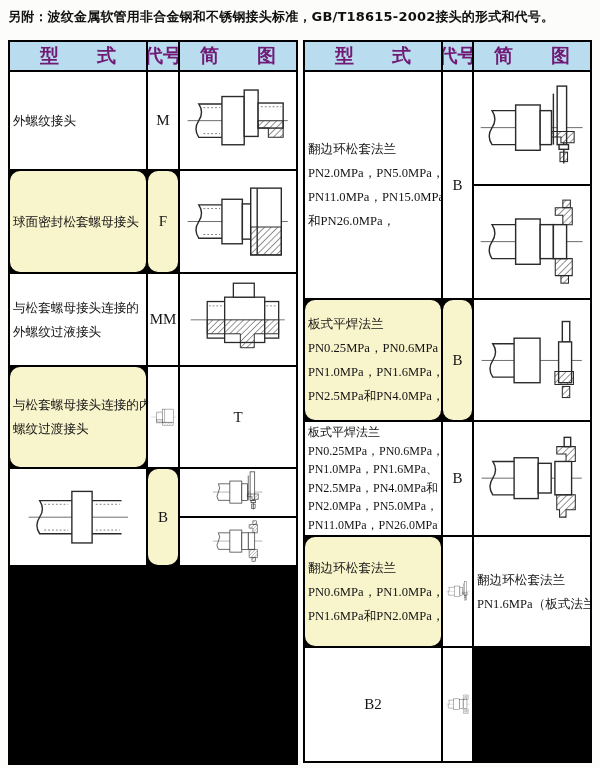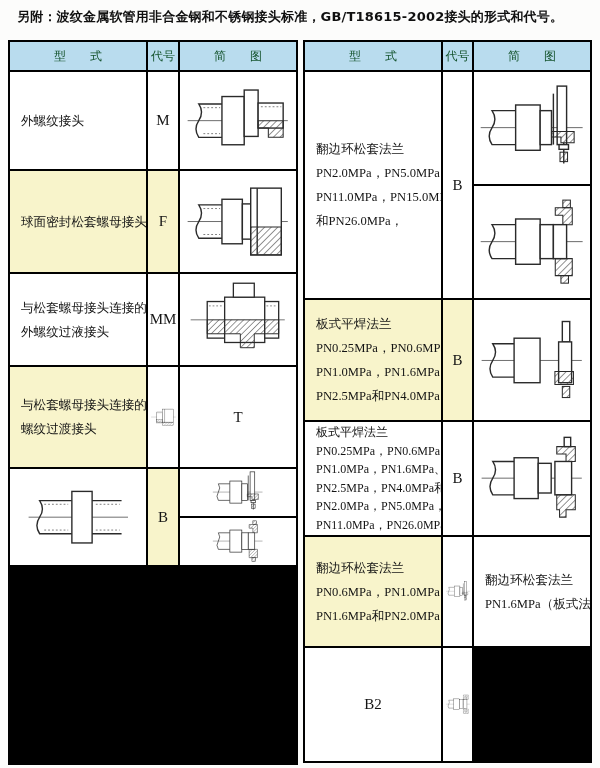--- a/index.html
+++ b/index.html
@@ -7,40 +7,40 @@
   body {
     width:600px; height:768px; position:relative;
     background:#fcfcfb;
     font-family:"Liberation Serif", serif;
     color:#141414;
   }
   .title {
     position:absolute; left:8px; top:8px;
     font-family:"DejaVu Sans", sans-serif;
     font-weight:bold; font-size:13px; letter-spacing:0.2px;
-    white-space:nowrap; color:#101010;margin-left:9px;
+    white-space:nowrap; color:#101010;
   }
   .tbl {
     position:absolute; top:40px;
     display:grid; gap:2px;
     background:var(--bd);
     border:2px solid var(--bd);
   }
   #tl { left:8px;  grid-template-columns:136px 30px 116px;
         grid-template-rows:28px 97px 101px 91px 100px 96px 196px; }
   #tr { left:303px; grid-template-columns:136px 29px 116px;
         grid-template-rows:28px 226px 120px 113px 109px 113px; }
   .cell { background:#ffffff; display:flex; align-items:center; overflow:hidden; }
   .hd {
     background:var(--hdr); justify-content:center;
-    font-size:12px; white-space:pre; color:#14532d;
-  }
-  .hl { background:var(--hl); }
+    font-size:19px; white-space:pre; color:#701a75;font-weight:bold;
+  }
+  .hl { background:var(--hl);border-radius:10px; }
   .type {
-    padding-left:11px; font-size:12.6px; line-height:24px;
+    padding-left:3px; font-size:12.6px; line-height:24px;
     white-space:pre; text-align:left;
   }
   .tight { font-size:12px; line-height:18.5px; }
   .code { justify-content:center; font-size:15px; }
   .diag { justify-content:center; padding:1px; }
   .split { flex-direction:column; padding:0; }
   .split > div { flex:1 1 0; width:100%; display:flex; align-items:center; justify-content:center; overflow:hidden; }
   .split > div:first-child { border-bottom:2px solid var(--bd); }
   svg.dg { width:96%; height:94%; }
   .ln { fill:none; stroke:#2a2a2a; stroke-width:1.5; }

